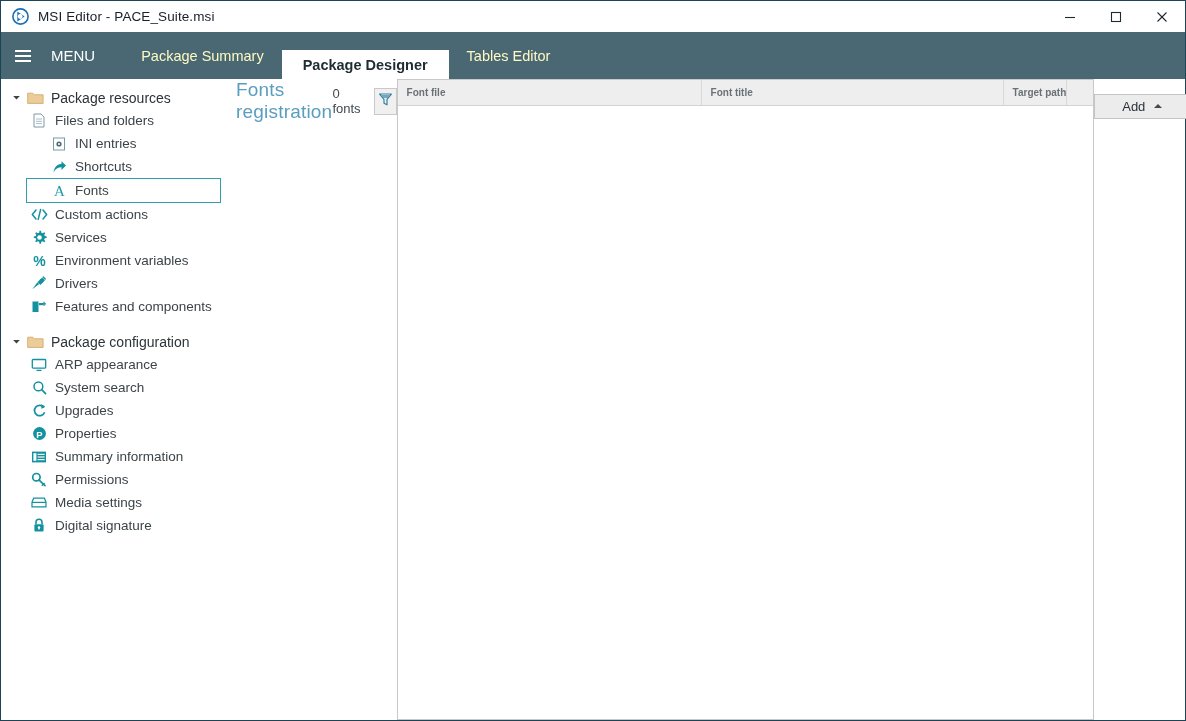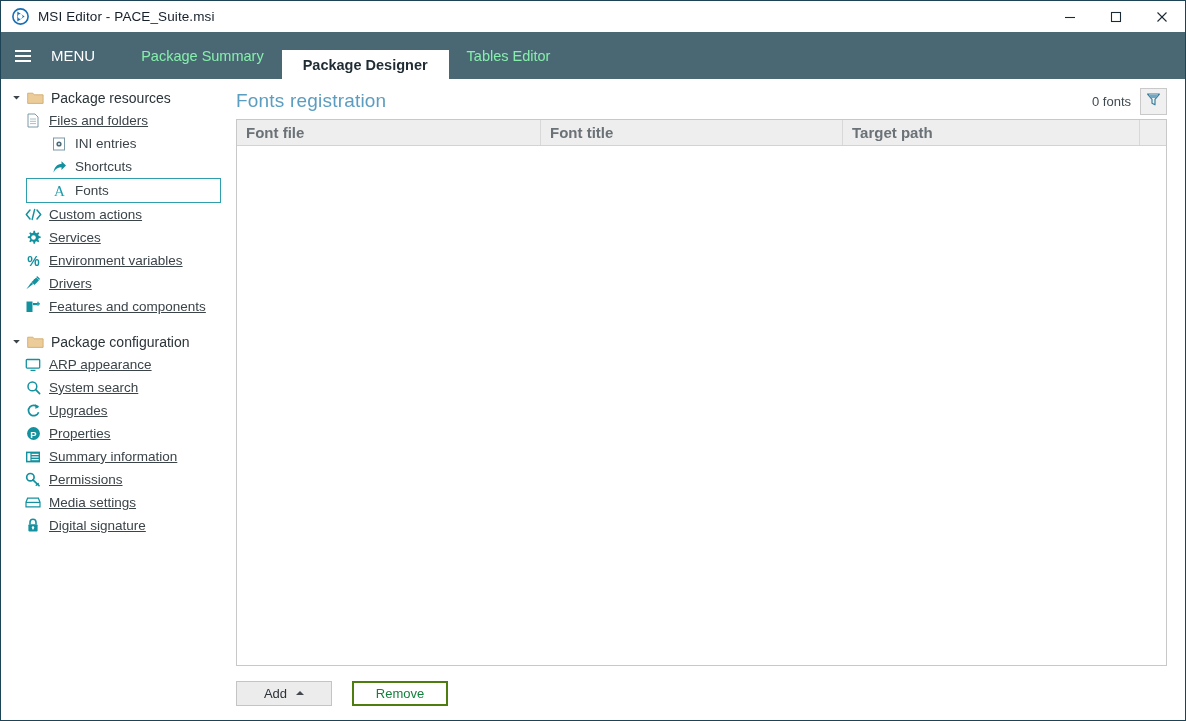--- a/index.html
+++ b/index.html
@@ -106,21 +106,21 @@
     display: flex;
     align-items: flex-end;
     height: 47px;
     margin-left: 12px;
   }
   .tab {
     height: 47px;
     display: flex;
     align-items: center;
     padding: 0 18px;
-    color: #86efac;
+    color: #fef9c3;
     font-size: 14.5px;
     box-sizing: border-box;
     white-space: nowrap;
   }
   .tab.active {
     background: #ffffff;
     color: #1f2c33;
     font-weight: bold;
     height: 29px;
     align-self: flex-end;
@@ -165,41 +165,41 @@
     width: 20px;
     flex: 0 0 20px;
     display: flex;
     align-items: center;
     justify-content: center;
     margin-right: 6px;
   }
   .tree-node .lbl { line-height: 1; }
 
   .lvl-group { padding-left: 7px; }
-  .lvl-1 { padding-left: 22px; text-decoration: underline; }
+  .lvl-1 { padding-left: 28px; }
   .lvl-2 { padding-left: 48px; }
 
   .node-selected {
     border: 1px solid #2f9fae;
     background: #ffffff;
     margin-left: 25px;
     margin-right: 11px;
     padding-left: 22px;
     height: 25px;
   }
   .node-selected .ico { margin-right: 6px; }
 
   .group-label { color: #2b3439; font-size: 14px; }
 
   
   .content {
     flex: 1 1 auto;
     min-width: 0;
     display: flex;
-    flex-direction: column;
+    flex-direction: row;
     padding: 0 18px 0 4px;
     box-sizing: border-box;
     background: #ffffff;
   }
   .content-head {
     height: 36px;
     flex: 0 0 36px;
     display: flex;
     align-items: center;
     justify-content: space-between;
@@ -245,21 +245,21 @@
     display: flex;
     height: 25px;
     flex: 0 0 25px;
     background: #eeeeee;
     border-bottom: 1px solid #d3d3d3;
   }
   .th {
     display: flex;
     align-items: center;
     padding-left: 9px;
-    font-size: 15px;
+    font-size: 10px;
     color: #6a7277;
     font-weight: bold;
     border-right: 1px solid #d8d8d8;
     box-sizing: border-box;
     overflow: hidden;
     white-space: nowrap;
   }
   .th.c0 { width: 304px; flex: 0 0 304px; }
   .th.c1 { width: 302px; flex: 0 0 302px; }
   .th.c2 { flex: 1 1 auto; }

